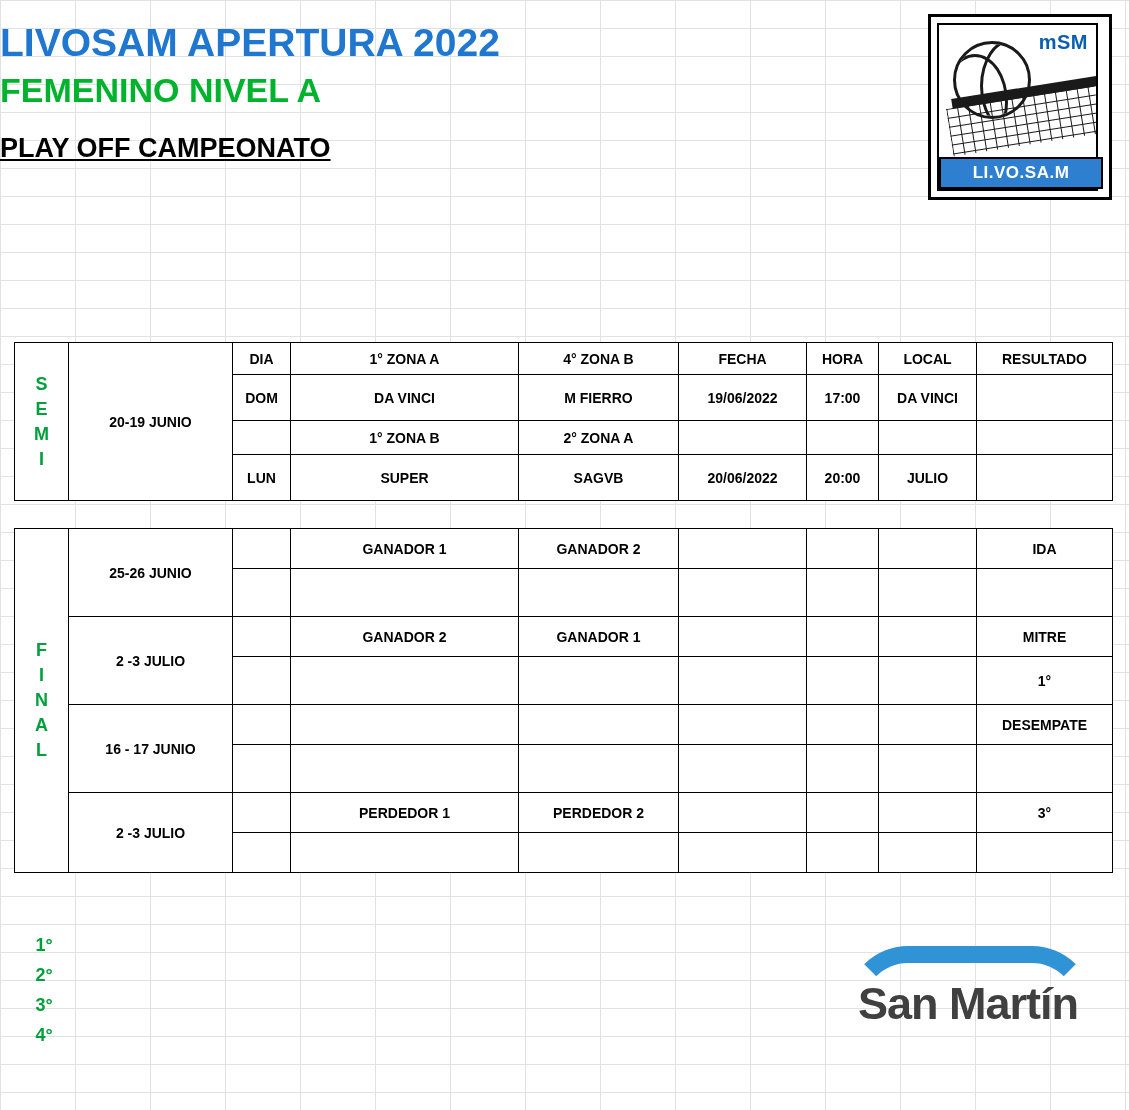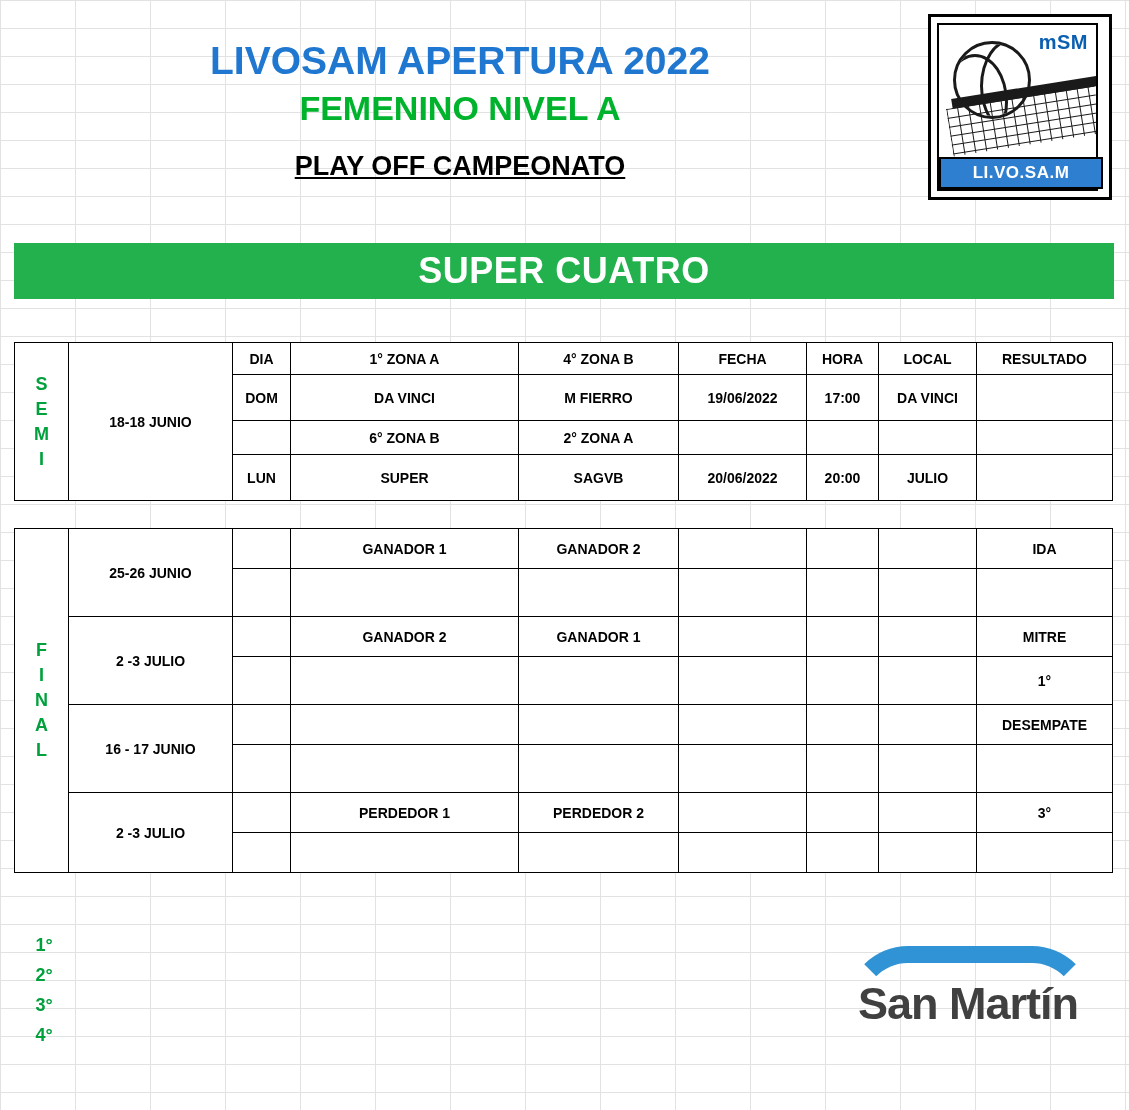--- a/index.html
+++ b/index.html
@@ -33,22 +33,21 @@
     height: 1110px;
     z-index: 1;
   }
 
   
   .title-block {
     position: absolute;
     left: 0;
     top: 20px;
     width: 920px;
-    text-align: center;
-    margin-top: 18px;
+    text-align: left;
   }
   .title-main {
     font-size: 39px;
     font-weight: bold;
     color: #1f77d0;
     letter-spacing: 0px;
     line-height: 46px;
   }
   .title-sub {
     font-size: 34px;
@@ -295,21 +294,20 @@
   <div class="logo-box">
     <div class="logo-inner">
       <div class="ball"></div>
       <div class="net-top"></div>
       <div class="net"></div>
       <div class="logo-msm">mSM</div>
     </div>
     <div class="logo-label">LI.VO.SA.M</div>
   </div>
 
-  <div class="banner">SUPER CUATRO</div>
 
   <table class="sched" id="table-semi">
     <colgroup>
       <col style="width:54px">
       <col style="width:164px">
       <col style="width:58px">
       <col style="width:228px">
       <col style="width:160px">
       <col style="width:128px">
       <col style="width:72px">
@@ -317,41 +315,41 @@
       <col style="width:136px">
     </colgroup>
     <tbody>
         <tr style="height:32px">
       <td rowspan="4">
         <div class="side-letter"><span>S</span></div>
         <div class="side-letter">E</div>
         <div class="side-letter">M</div>
         <div class="side-letter">I</div>
       </td>
-      <td rowspan="4" class="med-green">18-18 JUNIO</td>
+      <td rowspan="4" class="med-green">20-19 JUNIO</td>
       <td class="small-hdr">DIA</td>
       <td class="hdr">1° ZONA A</td>
       <td class="hdr">4° ZONA B</td>
       <td class="hdr">FECHA</td>
       <td class="hdr">HORA</td>
       <td class="hdr">LOCAL</td>
       <td class="hdr">RESULTADO</td>
     </tr>
     <tr style="height:46px">
       <td class="black-mid">DOM</td>
       <td class="big-green">DA VINCI</td>
       <td class="big-green">M FIERRO</td>
       <td class="date-green">19/06/2022</td>
       <td class="date-green">17:00</td>
       <td class="date-green">DA VINCI</td>
       <td></td>
     </tr>
     <tr style="height:34px">
       <td></td>
-      <td class="hdr">6° ZONA B</td>
+      <td class="hdr">1° ZONA B</td>
       <td class="hdr">2° ZONA A</td>
       <td></td>
       <td></td>
       <td></td>
       <td></td>
     </tr>
     <tr style="height:46px">
       <td class="black-mid">LUN</td>
       <td class="big-green">SUPER</td>
       <td class="big-green">SAGVB</td>

